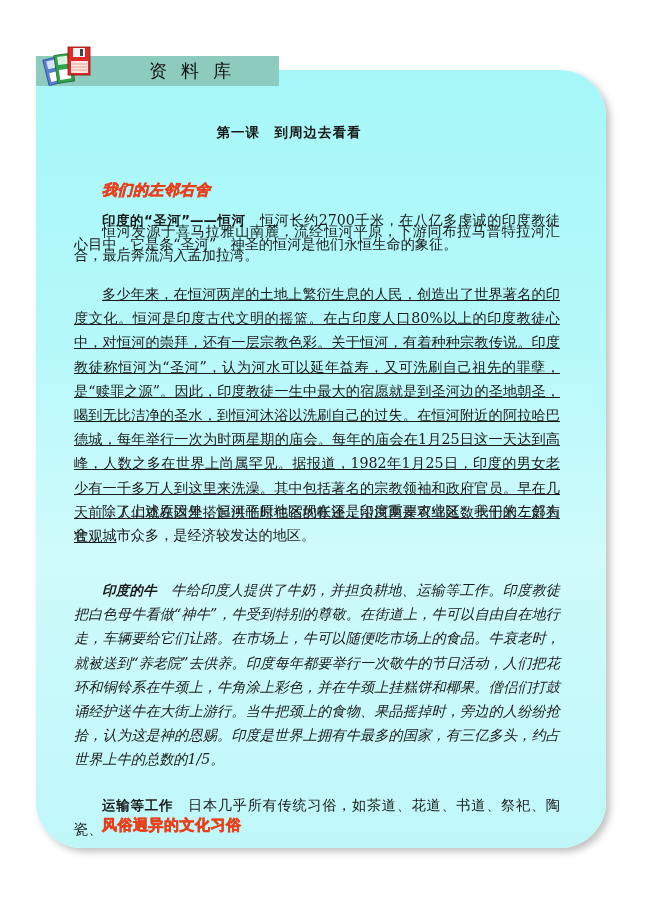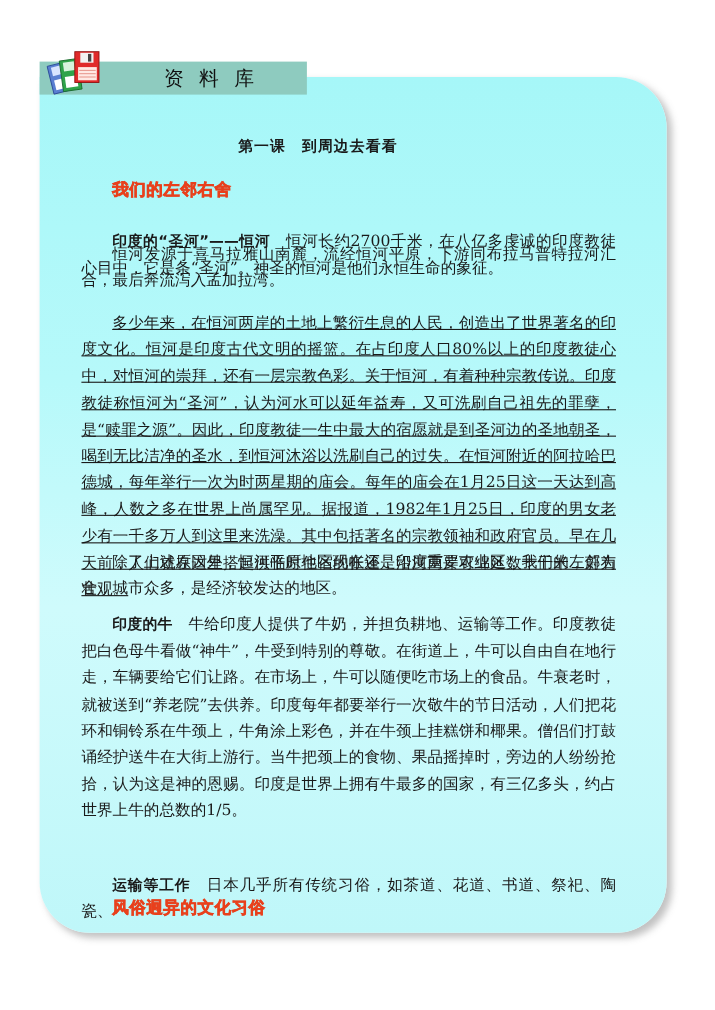--- a/index.html
+++ b/index.html
@@ -65,29 +65,29 @@
   <rect x="31" y="4" width="12" height="9" fill="#f2f2f2"></rect>
   <rect x="38" y="5" width="3" height="7" fill="#444"></rect>
   <rect x="29" y="17" width="17" height="12" fill="#ffe9e4"></rect>
   <line x1="30" y1="20" x2="45" y2="20" stroke="#e07a6e" stroke-width="0.7"></line>
   <line x1="30" y1="23" x2="45" y2="23" stroke="#e07a6e" stroke-width="0.7"></line>
   <line x1="30" y1="26" x2="45" y2="26" stroke="#e07a6e" stroke-width="0.7"></line>
 </svg>
 
 <div class="lesson-title">第一课　到周边去看看</div>
 
-<div class="section-heading" style="top:163px;">我们的左邻右舍</div>
+<div class="section-heading" style="top:181px;font-style:italic;">我们的左邻右舍</div>
 
 <p class="para" style="top:184px;margin-top:24px;"><span class="lead">印度的“圣河”——恒河</span><span>　恒河长约2700千米，在八亿多虔诚的印度教徒心目中，它是条“圣河”。神圣的恒河是他们永恒生命的象征。</span></p>
 
 <p class="para" style="top:219px;"><span>恒河发源于喜马拉雅山南麓，流经恒河平原，下游同布拉马普特拉河汇合，最后奔流泻入孟加拉湾。</span></p>
 
 <p class="para" style="top:282px;text-decoration:underline;"><span>多少年来，在恒河两岸的土地上繁衍生息的人民，创造出了世界著名的印度文化。恒河是印度古代文明的摇篮。在占印度人口80%以上的印度教徒心中，对恒河的崇拜，还有一层宗教色彩。关于恒河，有着种种宗教传说。印度教徒称恒河为“圣河”，认为河水可以延年益寿，又可洗刷自己祖先的罪孽，是“赎罪之源”。因此，印度教徒一生中最大的宿愿就是到圣河边的圣地朝圣，喝到无比洁净的圣水，到恒河沐浴以洗刷自己的过失。在恒河附近的阿拉哈巴德城，每年举行一次为时两星期的庙会。每年的庙会在1月25日这一天达到高峰，人数之多在世界上尚属罕见。据报道，1982年1月25日，印度的男女老少有一千多万人到这里来洗澡。其中包括著名的宗教领袖和政府官员。早在几天前，人们就在这里搭起供临时住宿的帐篷，沿河两岸可绵延数十千米，蔚为壮观。</span></p>
 
 <p class="para" style="top:499px;"><span>除了上述原因外，恒河平原地区现在还是印度重要农业区，我们的左邻右舍，城市众多，是经济较发达的地区。</span></p>
 
-<p class="para" style="top:556px;"><span class="lead">印度的牛</span><span>　牛给印度人提供了牛奶，并担负耕地、运输等工作。印度教徒把白色母牛看做“神牛”，牛受到特别的尊敬。在街道上，牛可以自由自在地行走，车辆要给它们让路。在市场上，牛可以随便吃市场上的食品。牛衰老时，就被送到“养老院”去供养。印度每年都要举行一次敬牛的节日活动，人们把花环和铜铃系在牛颈上，牛角涂上彩色，并在牛颈上挂糕饼和椰果。僧侣们打鼓诵经护送牛在大街上游行。当牛把颈上的食物、果品摇掉时，旁边的人纷纷抢拾，认为这是神的恩赐。印度是世界上拥有牛最多的国家，有三亿多头，约占世界上牛的总数的1/5。</span></p>
+<p class="para" style="top:578px;font-style:italic;"><span class="lead">印度的牛</span><span>　牛给印度人提供了牛奶，并担负耕地、运输等工作。印度教徒把白色母牛看做“神牛”，牛受到特别的尊敬。在街道上，牛可以自由自在地行走，车辆要给它们让路。在市场上，牛可以随便吃市场上的食品。牛衰老时，就被送到“养老院”去供养。印度每年都要举行一次敬牛的节日活动，人们把花环和铜铃系在牛颈上，牛角涂上彩色，并在牛颈上挂糕饼和椰果。僧侣们打鼓诵经护送牛在大街上游行。当牛把颈上的食物、果品摇掉时，旁边的人纷纷抢拾，认为这是神的恩赐。印度是世界上拥有牛最多的国家，有三亿多头，约占世界上牛的总数的1/5。</span></p>
 
 <div class="section-heading" style="top:816px;text-align:center;">风俗迥异的文化习俗</div>
 
 <p class="para" style="top:793px;"><span class="lead">运输等工作</span><span>　日本几乎所有传统习俗，如茶道、花道、书道、祭祀、陶瓷、</span></p>
 
 <div class="page-number">191</div>
 
 </body></html>

